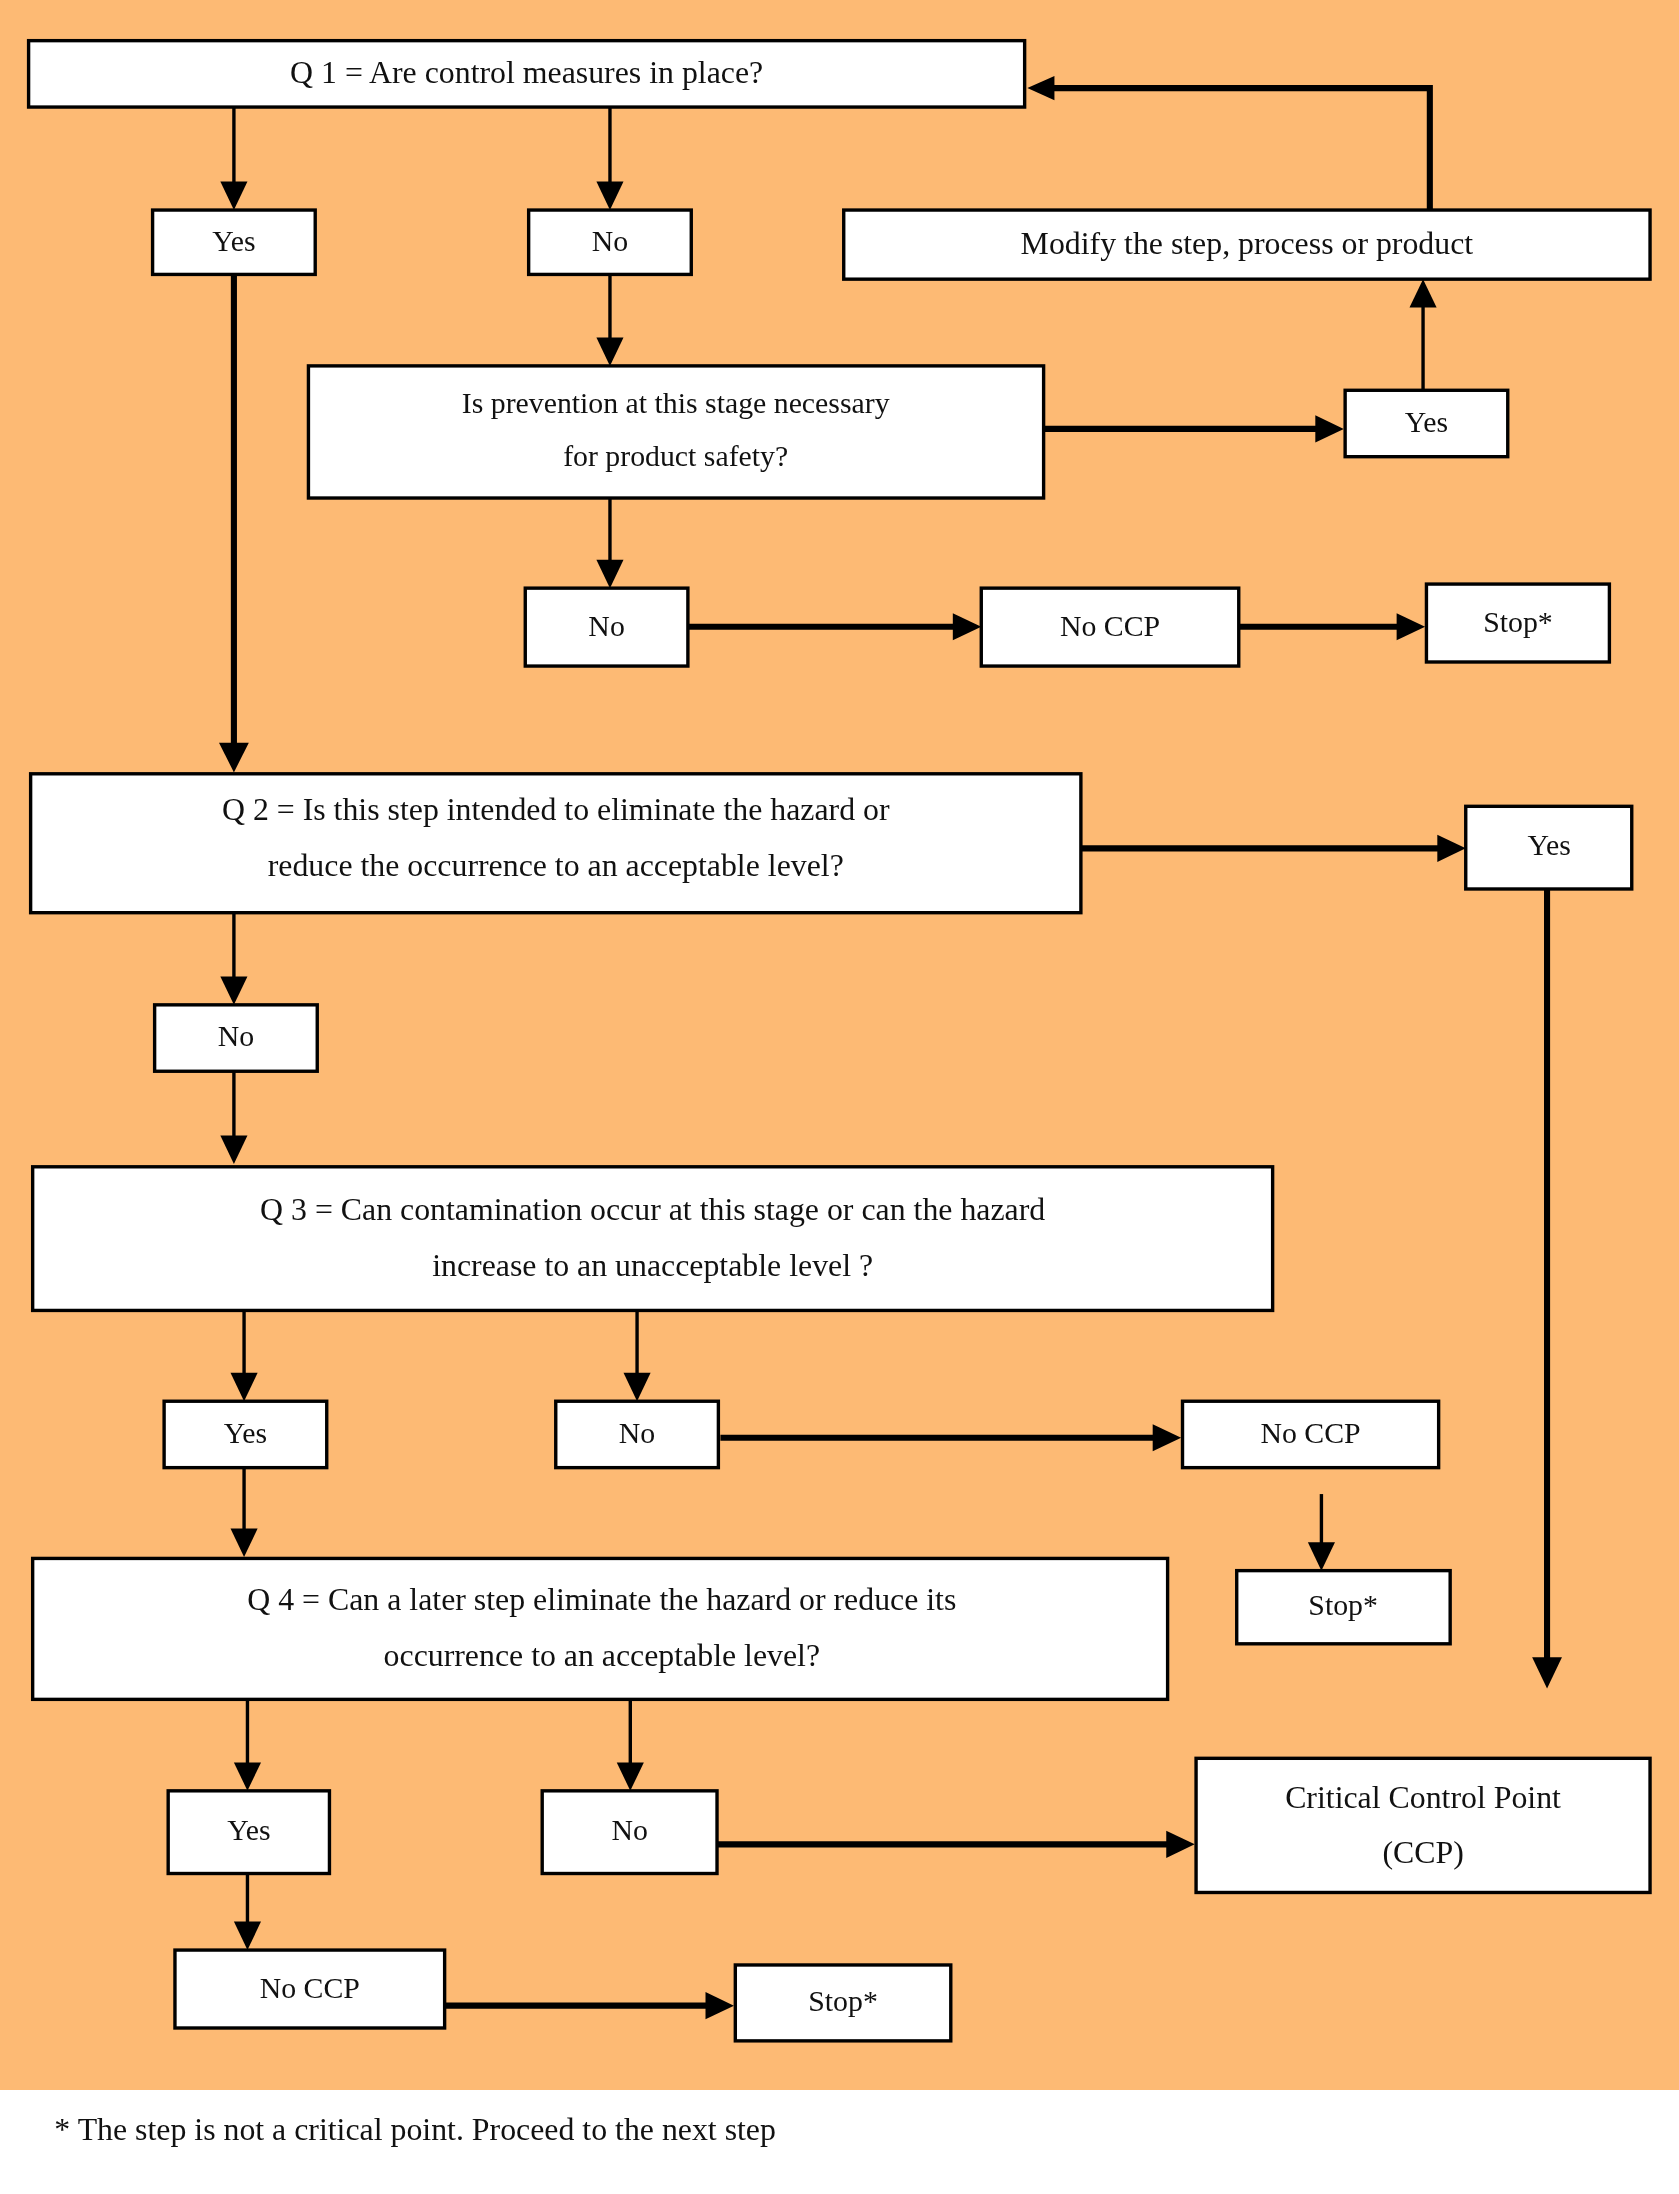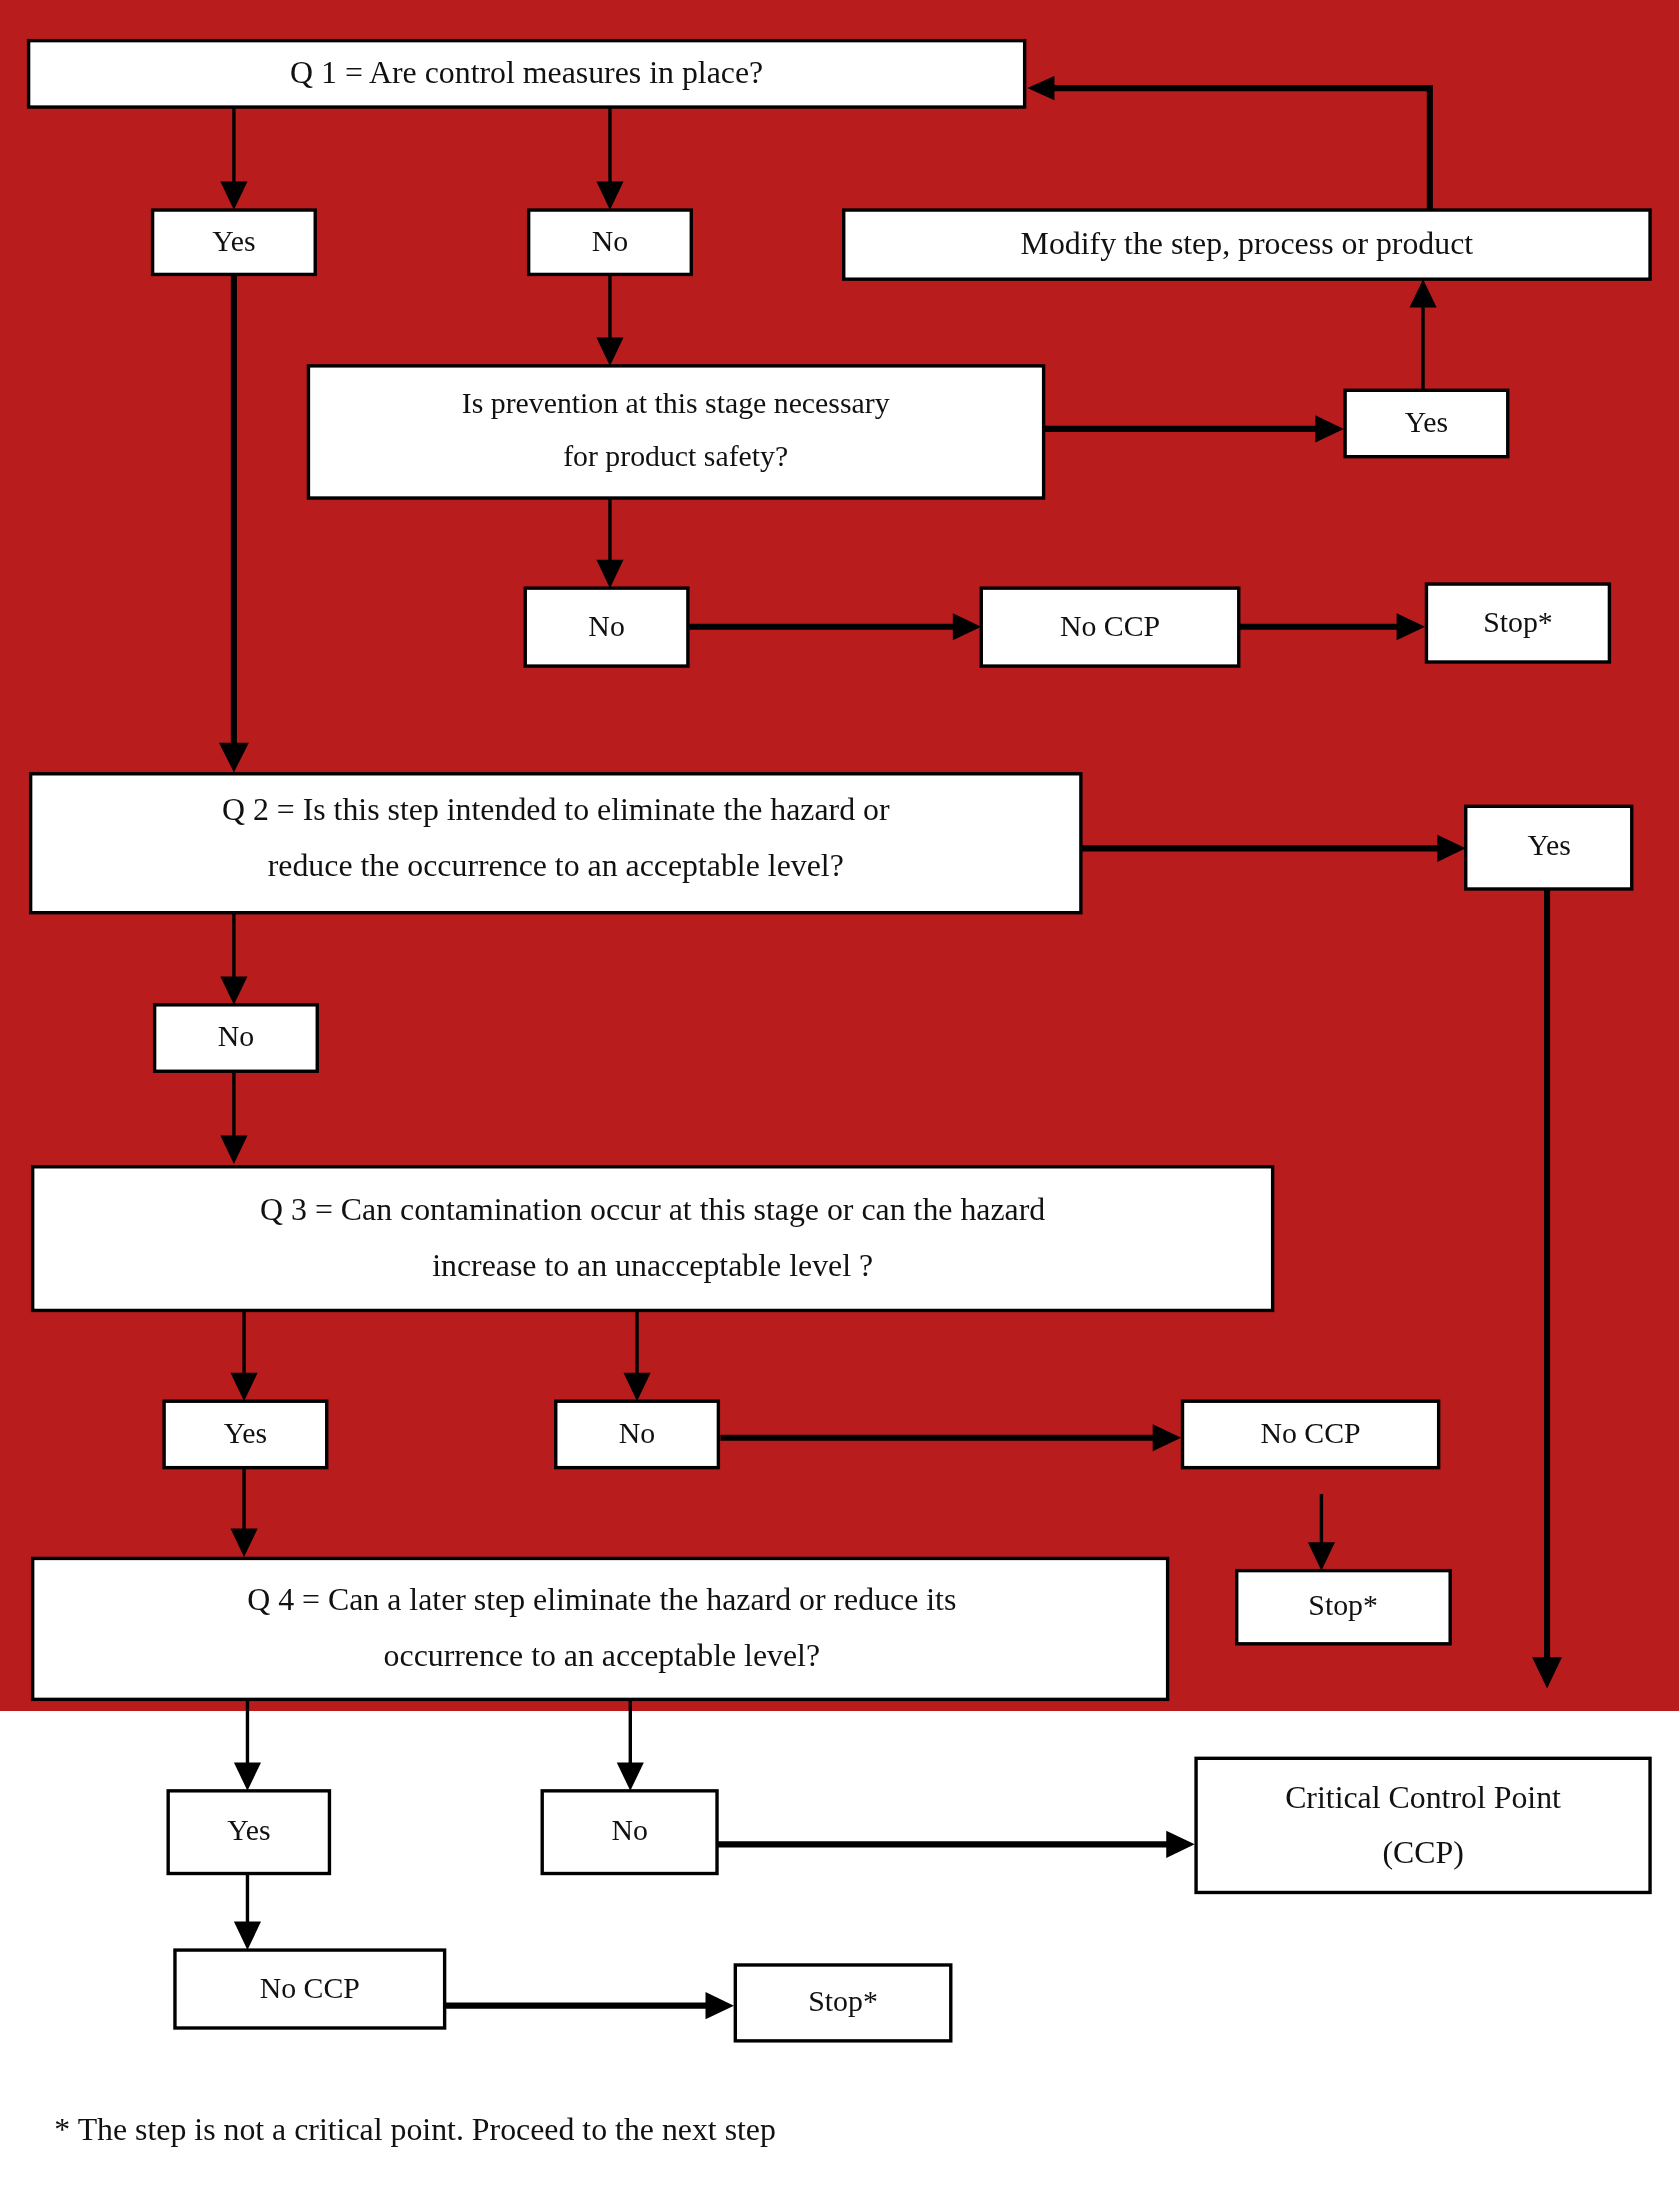--- a/index.html
+++ b/index.html
@@ -11,22 +11,22 @@
   body {
     width: 1680px;
     height: 2194px;
     font-family: "Liberation Serif", "DejaVu Serif", serif;
     color: #000000;
     overflow: hidden;
   }
   #flowchart-root {
     position: relative;
     width: 1680px;
-    height: 1711px;
-    background: #b91c1c;
+    height: 2090px;
+    background: #fdba74;
   }
   svg.chart-canvas {
     position: absolute;
     left: 0;
     top: 0;
     width: 1680px;
     height: 2194px;
     display: block;
   }
   .node-rect {

